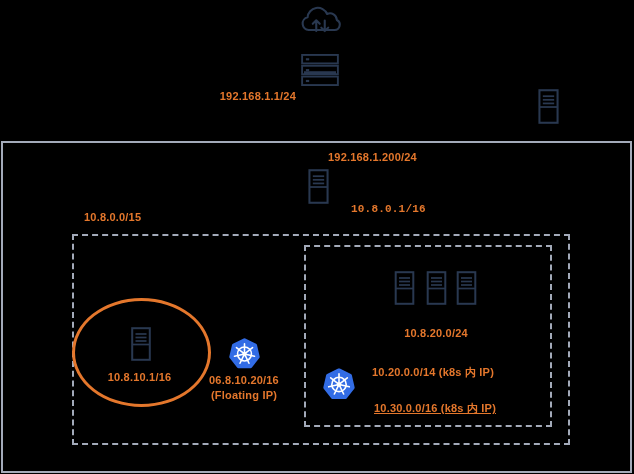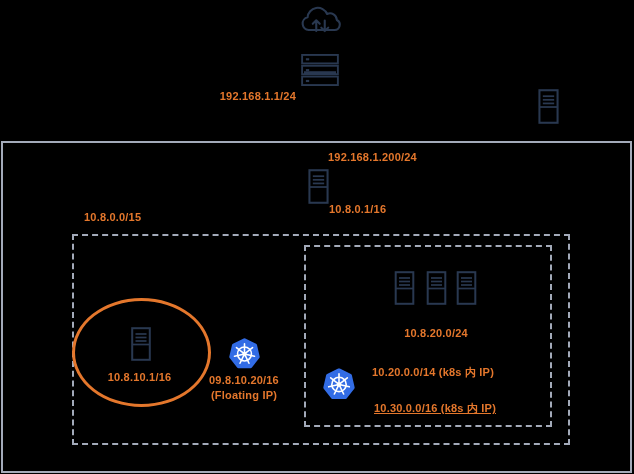--- a/index.html
+++ b/index.html
@@ -97,21 +97,21 @@
   <div class="solid-box"></div>
 
   <div class="lbl" style="left:328px; top:151px;">192.168.1.200/24</div>
 
   <div class="icon" style="left:308px; top:169px;">
     <svg width="21" height="35" viewBox="0 0 20 34">
         <use href="#tower"></use>
       </svg>
   </div>
 
-  <div class="lbl" style="left:329px; top:203px;">10.8.0.1/16</div>
+  <div class="lbl" style="left:351px; top:203px;font-family:Liberation Mono, monospace;">10.8.0.1/16</div>
 
   <div class="lbl" style="left:84px; top:211px;">10.8.0.0/15</div>
 
   <div class="dash-box dash-outer"></div>
 
   <div class="dash-box dash-inner"></div>
 
   <div class="ellipse"></div>
 
   <div class="icon" style="left:131px; top:327px;">
@@ -122,21 +122,21 @@
 
   <div class="lbl center" style="left:72px; top:371px; width:135px;">10.8.10.1/16</div>
 
   <div class="icon k8s-icon" style="left:228px; top:337px;">
     <svg width="33" height="33" viewBox="0 0 36 36">
         <use href="#k8s"></use>
       </svg>
   </div>
 
   <div class="lbl center two-line" style="left:192px; top:373px; width:104px;">
-    <span>09.8.10.20/16</span><br>
+    <span>06.8.10.20/16</span><br>
     <span>(Floating IP)</span>
   </div>
 
   <div class="icon" style="left:394px; top:271px;">
     <svg width="21" height="34" viewBox="0 0 20 34">
         <use href="#tower"></use>
       </svg>
   </div>
   <div class="icon" style="left:426px; top:271px;">
     <svg width="21" height="34" viewBox="0 0 20 34">

